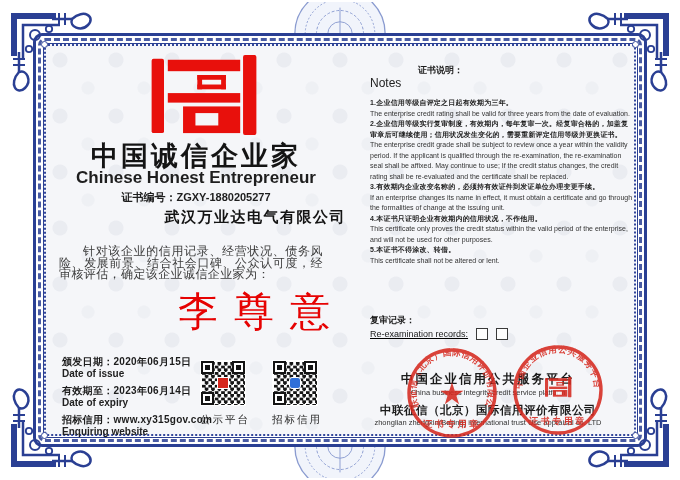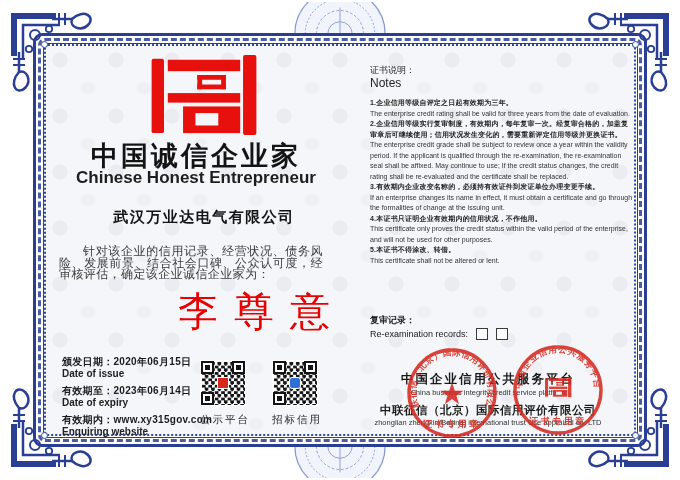--- a/index.html
+++ b/index.html
@@ -34,21 +34,21 @@
   .ring.bl{ left:-5px; bottom:-5px; } .ring.br{ right:-5px; bottom:-5px; }
 
   
   .seal-logo { position:absolute; left:102px; top:9px; width:112px; height:80px; }
   .title { position:absolute; left:0; top:92px; width:300px; text-align:center;
            font-size:27px; font-weight:bold; letter-spacing:3px; color:#141414; }
   .subtitle { position:absolute; left:0; top:122px; width:300px; text-align:center;
               font-size:17px; font-weight:bold; color:#1e1e1e; }
   .certno { position:absolute; left:0; top:144px; width:300px; text-align:center;
             font-size:11px; font-weight:600; color:#1e1e1e; }
-  .company { position:absolute; left:8px; top:162px; width:300px; text-align:center;
+  .company { position:absolute; left:0; top:162px; width:300px; text-align:right;
              font-size:15px; font-weight:bold; letter-spacing:1.5px; color:#141414; }
   .statement { position:absolute; left:13px; top:200px; width:264px;
                font-size:12px; line-height:11.5px; font-weight:normal; color:#3a3a3a;
                text-align:justify; text-indent:2em; letter-spacing:.4px; }
   .honoree { position:absolute; left:0; top:238px; width:300px; text-align:right;
              font-size:40px; font-weight:normal; color:#e60202; letter-spacing:16px; text-indent:16px; }
 
   .dates { position:absolute; left:16px; top:310px; }
   .date-group { margin-bottom:5px; }
   .date-zh { font-size:10px; font-weight:bold; color:#1c1c1c; line-height:12px; letter-spacing:.3px; }
@@ -63,29 +63,29 @@
   .qrf { position:absolute; width:13px; height:13px; border:2.2px solid #141414; background:#fff; }
   .qrf::after { content:""; position:absolute; inset:2px; background:#141414; }
   .qrf.tl { left:1px; top:1px; } .qrf.tr { right:1px; top:1px; } .qrf.bl { left:1px; bottom:1px; }
   .qr-ctr { position:absolute; left:17px; top:17px; width:12px; height:12px; border:1.6px solid #fff; }
   .qr-ctr.red { background:#d6281e; } .qr-ctr.blue { background:#2f6fd8; border-radius:3px; }
   .qr-label { margin-top:7px; width:46px; text-align:center; font-size:10.5px; letter-spacing:2px;
               color:#2a2a2a; white-space:nowrap; }
 
   
   .notes-head { position:absolute; left:324px; top:18px; }
-  .notes-head .zh { font-size:9px; font-weight:normal; color:#1c1c1c; line-height:13px; }
+  .notes-head .zh { font-size:9px; font-weight:bold; color:#1c1c1c; line-height:13px;margin-left:48px; }
   .notes-head .en { font-size:12px; color:#222; line-height:13px; }
   .notes-body { position:absolute; left:324px; top:52px; width:264px; }
   .note-zh { font-size:7px; font-weight:bold; color:#1f1f1f; line-height:10.5px; letter-spacing:.2px; }
   .note-en { font-size:7px; color:#333; line-height:10.5px; }
 
   .reexam { position:absolute; left:324px; top:268px; }
   .reexam .zh { font-size:9px; font-weight:bold; color:#1c1c1c; line-height:12px; }
-  .reexam-row { display:flex; align-items:center; gap:8px; margin-top:2px; }
+  .reexam-row { display:flex; align-items:center; gap:8px; margin-top:2px;text-decoration:underline; }
   .reexam .en { font-size:9px; color:#222; }
   .cbx { width:12px; height:12px; border:1.5px solid #3a3a3a; background:#fdfdfd; }
 
   .org { position:absolute; left:316px; top:326px; width:252px; text-align:center; }
   .org .l1 { font-size:12.5px; font-weight:bold; letter-spacing:2px; color:#1b1b1b; line-height:15px; }
   .org .l2 { font-size:7.5px; color:#333; line-height:11px; margin-bottom:5px; }
   .org .l3 { font-size:11.5px; font-weight:bold; letter-spacing:.5px; color:#1b1b1b; line-height:14px; }
   .org .l4 { font-size:7.5px; color:#333; line-height:11px; }
 
   .stamp { position:absolute; width:92px; height:92px; opacity:.87; }
@@ -183,35 +183,36 @@
       <rect x="48" y="31" width="30" height="5"></rect>
       <rect x="48" y="21" width="5" height="15"></rect>
       <rect x="73" y="21" width="5" height="15"></rect>
       <rect x="17" y="40" width="76" height="10"></rect>
       <rect x="33" y="54" width="60" height="28"></rect>
       <rect x="46" y="61" width="24" height="13" fill="#f5f6f9"></rect>
     </svg>
 
     <div class="title">中国诚信企业家</div>
     <div class="subtitle">Chinese Honest Entrepreneur</div>
+    <div class="certno"><span>证书编号：</span><span>ZGXY-1880205277</span></div>
     <div class="company">武汉万业达电气有限公司</div>
     <div class="statement">针对该企业的信用记录、经营状况、债务风险、发展前景、结合社会口碑、公众认可度，经审核评估，确定该企业诚信企业家为：</div>
     <div class="honoree">李尊意</div>
 
     <div class="dates">
       <div class="date-group">
         <div class="date-zh"><span>颁发日期：</span><span>2020年06月15日</span></div>
         <div class="date-en">Date of issue</div>
       </div>
       <div class="date-group">
         <div class="date-zh"><span>有效期至：</span><span>2023年06月14日</span></div>
         <div class="date-en">Date of expiry</div>
       </div>
       <div class="date-group">
-        <div class="date-zh"><span>有效期内：</span><span>www.xy315gov.com</span></div>
+        <div class="date-zh"><span>招标信用：</span><span>www.xy315gov.com</span></div>
         <div class="date-en">Enquiring website</div>
       </div>
     </div>
 
     <div class="qr-wrap q2">
       <div class="qr">
         <div class="qrm"></div>
         <div class="qrf tl"></div>
         <div class="qrf tr"></div>
         <div class="qrf bl"></div>

